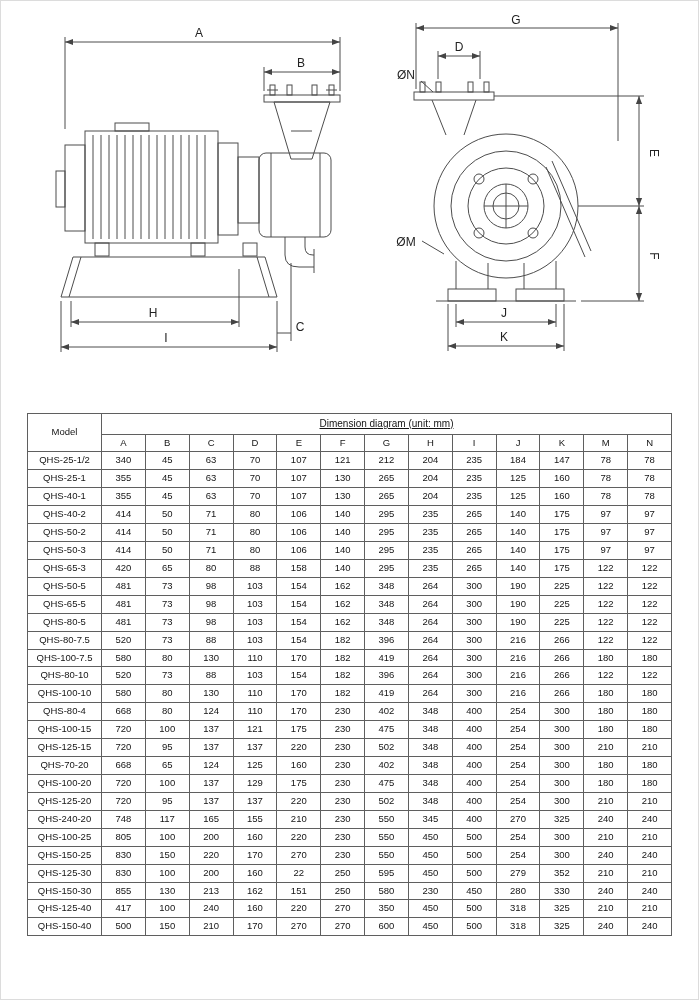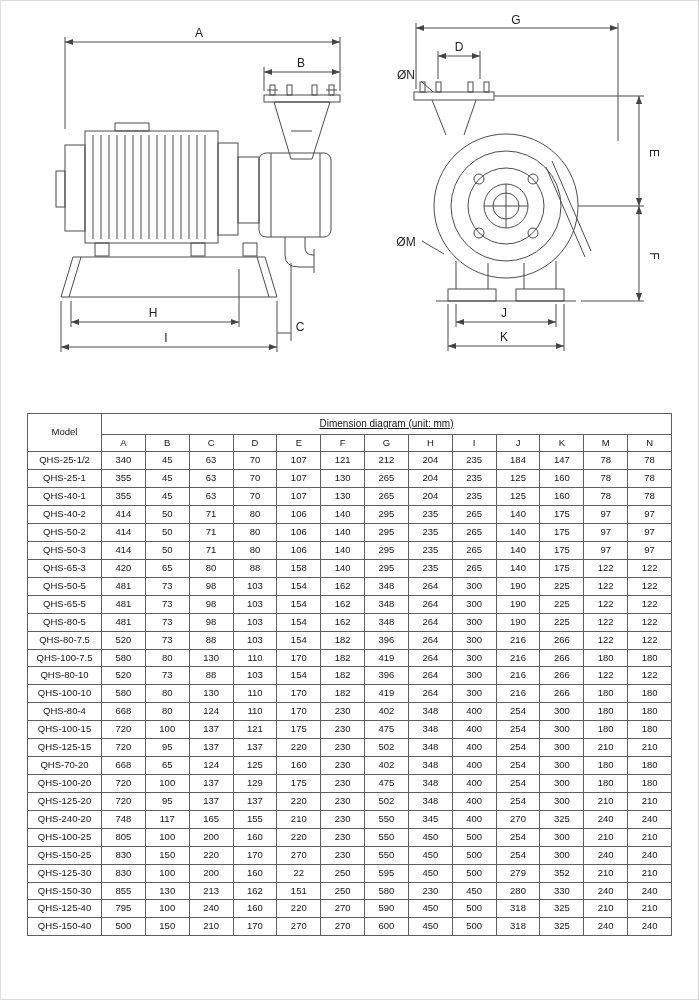--- a/index.html
+++ b/index.html
@@ -656,27 +656,27 @@
           <td>580</td>
           <td>230</td>
           <td>450</td>
           <td>280</td>
           <td>330</td>
           <td>240</td>
           <td>240</td>
         </tr>
         <tr>
           <td>QHS-125-40</td>
-          <td>795</td>
+          <td>417</td>
           <td>100</td>
           <td>240</td>
           <td>160</td>
           <td>220</td>
           <td>270</td>
-          <td>590</td>
+          <td>350</td>
           <td>450</td>
           <td>500</td>
           <td>318</td>
           <td>325</td>
           <td>210</td>
           <td>210</td>
         </tr>
         <tr>
           <td>QHS-150-40</td>
           <td>500</td>

